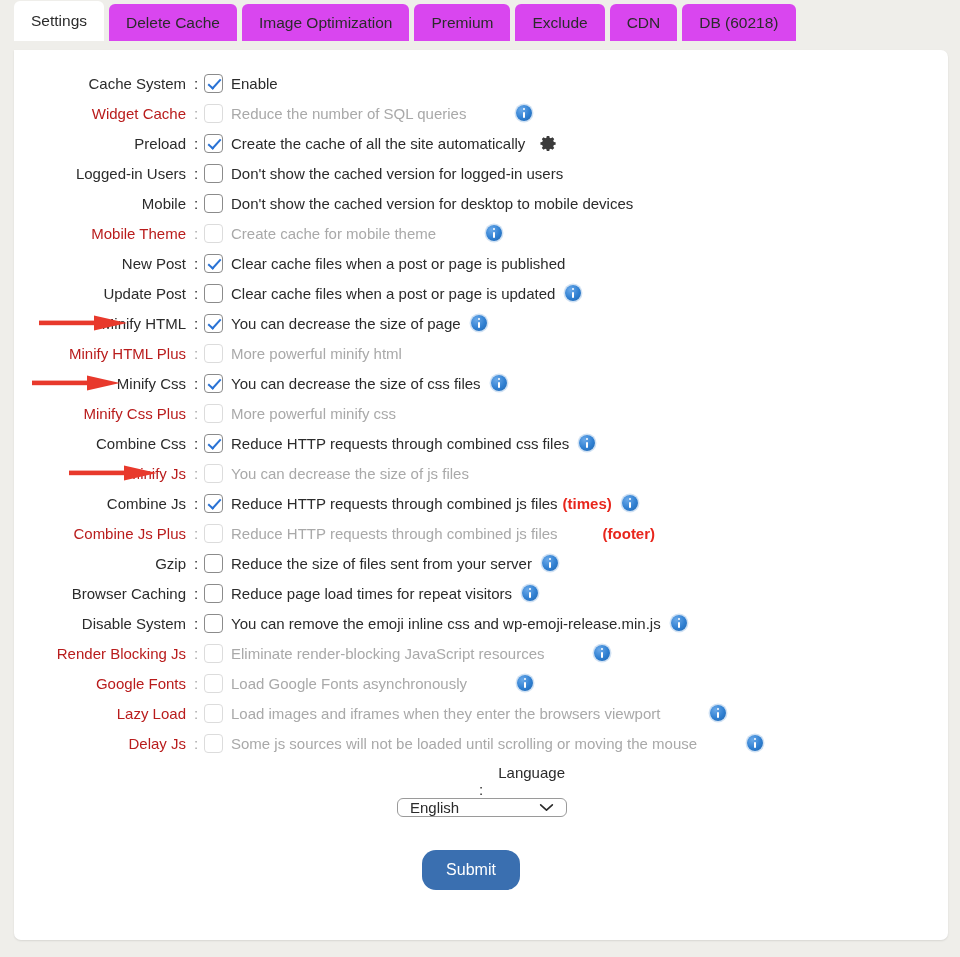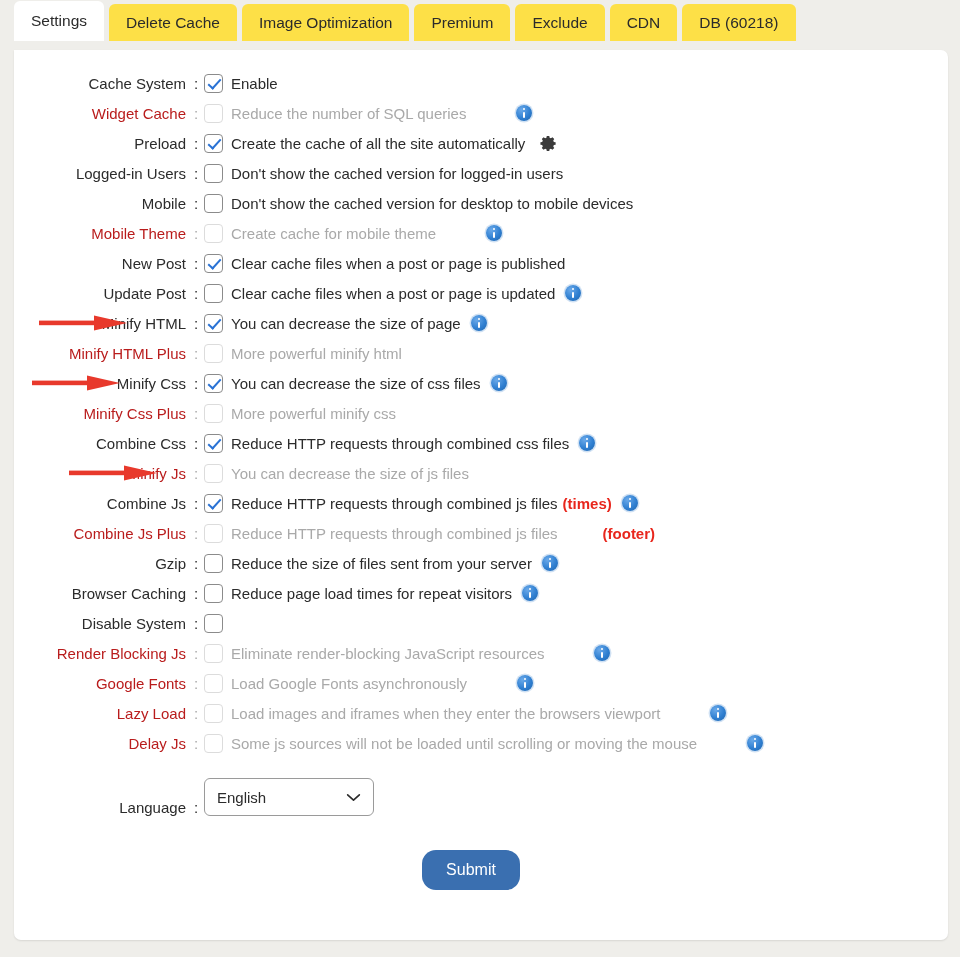--- a/index.html
+++ b/index.html
@@ -24,21 +24,21 @@
     align-items: flex-end;
     gap: 5px;
     z-index: 3;
   }
   .tab {
     height: 37px;
     padding: 0 17px;
     display: flex;
     align-items: center;
     justify-content: center;
-    background: #fde047;
+    background: #d946ef;
     color: #2b2b2b;
     font-size: 15.5px;
     border-radius: 6px 6px 0 0;
     white-space: nowrap;
     cursor: pointer;
     position: relative;
   }
   .tab.active {
     background: #ffffff;
     height: 40px;
@@ -161,21 +161,21 @@
 
   
   .arrow {
     position: absolute;
     height: 16px;
     pointer-events: none;
   }
   .arrow svg { display: block; }
 
   
-  .langrow { display: flex; align-items: flex-end; height: 52px; margin-top: 6px; }
+  .langrow { display: flex; align-items: center; height: 52px; margin-top: 6px; flex-direction: column; }
   .select {
     margin-left: 2px;
     width: 170px; height: 38px;
     border: 1.4px solid #9a9a9a;
     border-radius: 6px;
     background: #fff;
     display: flex;
     align-items: center;
     padding: 0 12px;
     font-size: 15px;
@@ -399,20 +399,24 @@
           <div class="cbx"></div>
           <div class="desc">
             <span>Reduce page load times for repeat visitors</span>
             <span class="info"></span>
           </div>
         </div>
         <div class="row">
           <div class="label">Disable System</div>
           <div class="colon">:</div>
           <div class="cbx"></div>
+          <div class="desc">
+            <span>You can remove the emoji inline css and wp-emoji-release.min.js</span>
+            <span class="info"></span>
+          </div>
         </div>
         <div class="row dim">
           <div class="label">Render Blocking Js</div>
           <div class="colon">:</div>
           <div class="cbx dim"></div>
           <div class="desc">
             <span>Eliminate render-blocking JavaScript resources</span>
             <span class="info"></span>
           </div>
         </div>

